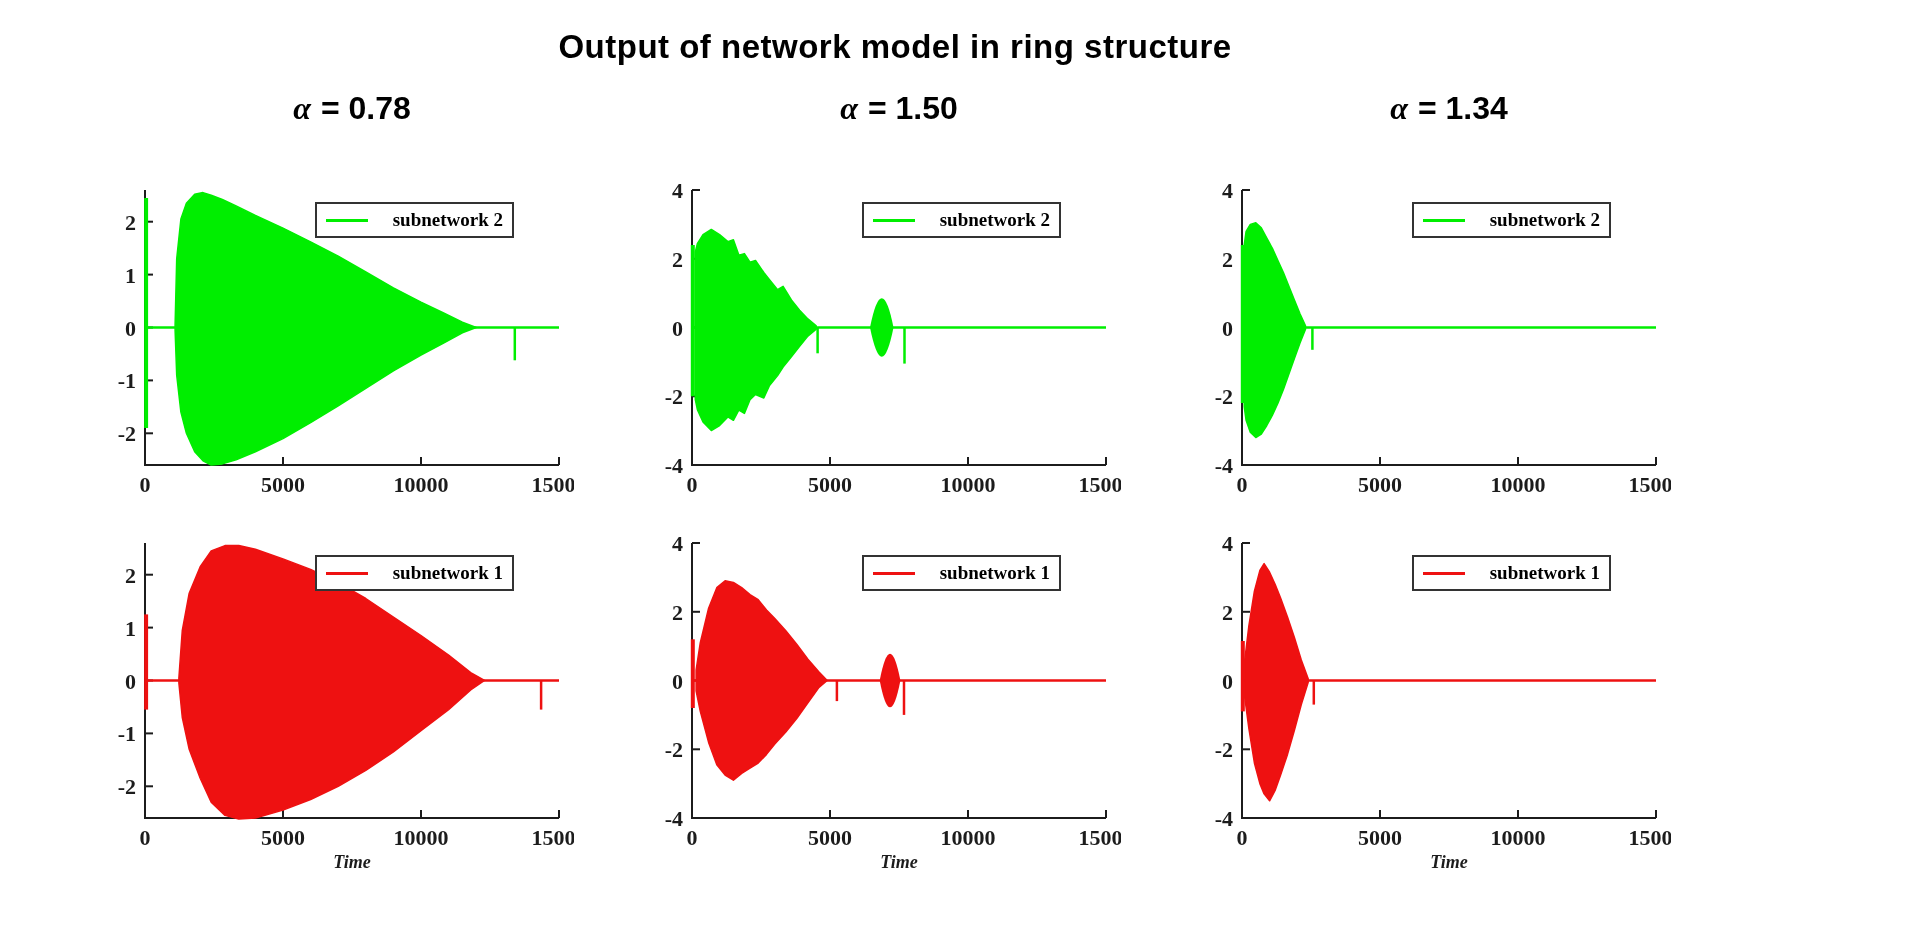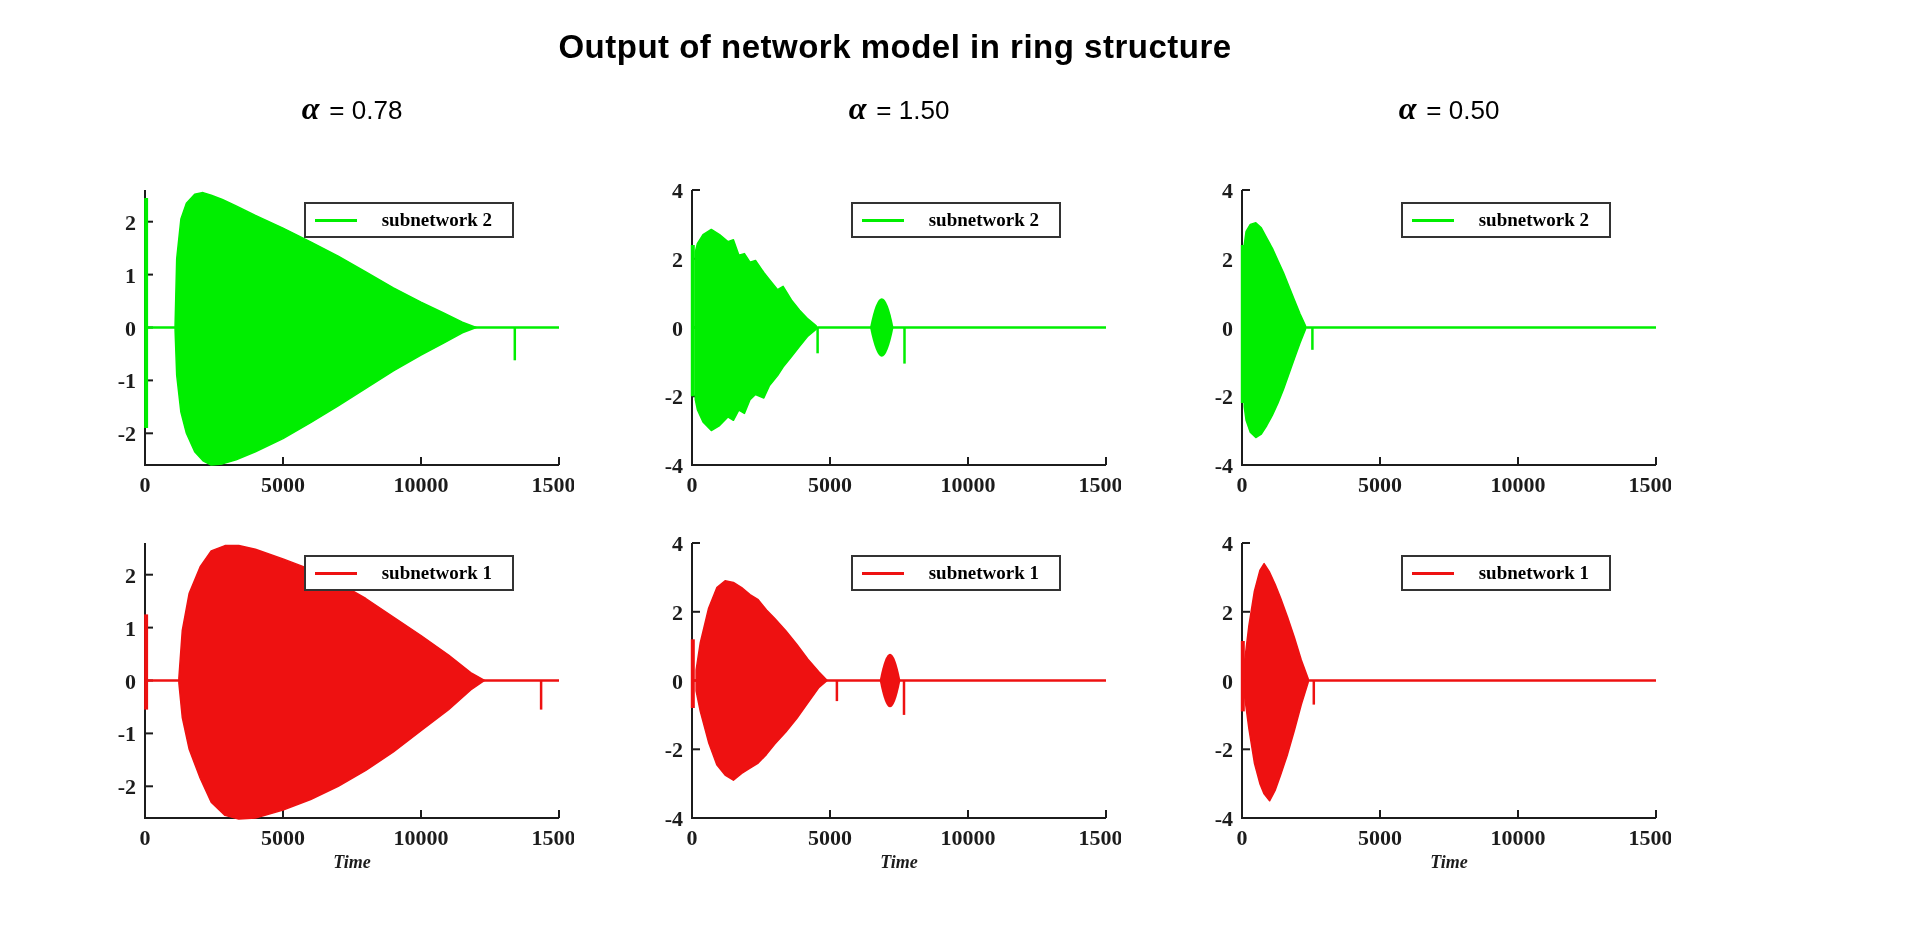--- a/index.html
+++ b/index.html
@@ -4,27 +4,27 @@
 <style>
   html,body{margin:0;padding:0;background:#ffffff;}
   #figure{position:relative;width:1920px;height:926px;background:#ffffff;overflow:hidden;
           font-family:"Liberation Sans","DejaVu Sans",sans-serif;}
   .fig-title{position:absolute;top:28px;left:0;width:1790px;text-align:center;
              font-weight:bold;font-size:33px;color:#000;letter-spacing:0.5px;}
   .col-title{position:absolute;top:90px;width:300px;height:44px;display:flex;
              justify-content:center;align-items:baseline;gap:10px;color:#000;}
   .col-title .alpha{font-family:"Liberation Serif","DejaVu Serif",serif;
                     font-style:italic;font-weight:bold;font-size:32px;}
-  .col-title .alpha-val{font-weight:normal;font-size:26px;}
+  .col-title .alpha-val{font-weight:bold;font-size:32px;}
   .subplot{position:absolute;width:484px;height:330px;}
   .plot-svg{position:absolute;left:0;top:0;width:484px;height:330px;}
   .ticklabel{font-family:"Liberation Serif","DejaVu Serif",serif;
              font-weight:bold;font-size:22px;fill:#1c1c1c;}
   .legend{position:absolute;top:22px;right:60px;display:flex;align-items:center;gap:25px;
-          background:#ffffff;border:2px solid #333;padding:5px 20px 5px 9px;}
+          background:#ffffff;border:2px solid #333;padding:5px 9px 5px 9px;}
   .legend-line{display:inline-block;width:42px;height:3px;}
   .legend-label{font-family:"Liberation Serif","DejaVu Serif",serif;
                 font-weight:bold;font-size:19px;color:#000;white-space:nowrap;}
   .time-label{position:absolute;width:200px;text-align:center;
               font-family:"Liberation Serif","DejaVu Serif",serif;
               font-weight:bold;font-style:italic;font-size:18px;color:#1c1c1c;}
 </style>
 </head>
 <body>
 
@@ -35,21 +35,21 @@
   <div class="col-title" style="left:202px;">
     <span class="alpha">α</span>
     <span class="alpha-val">= 0.78</span>
   </div>
   <div class="col-title" style="left:749px;">
     <span class="alpha">α</span>
     <span class="alpha-val">= 1.50</span>
   </div>
   <div class="col-title" style="left:1299px;">
     <span class="alpha">α</span>
-    <span class="alpha-val">= 0.50</span>
+    <span class="alpha-val">= 1.34</span>
   </div>
 
   <div class="subplot" style="left:90px;top:180px;">
     <svg class="plot-svg" viewBox="0 0 484 330">
         <line x1="55" y1="10" x2="55" y2="285" stroke="#1c1c1c" stroke-width="2"></line>
         <line x1="54" y1="285" x2="469" y2="285" stroke="#1c1c1c" stroke-width="2"></line>
         <line x1="55" y1="253.3" x2="63" y2="253.3" stroke="#1c1c1c" stroke-width="2"></line>
         <text x="46" y="261.3" text-anchor="end" class="ticklabel">-2</text>
         <line x1="55" y1="200.4" x2="63" y2="200.4" stroke="#1c1c1c" stroke-width="2"></line>
         <text x="46" y="208.4" text-anchor="end" class="ticklabel">-1</text>

